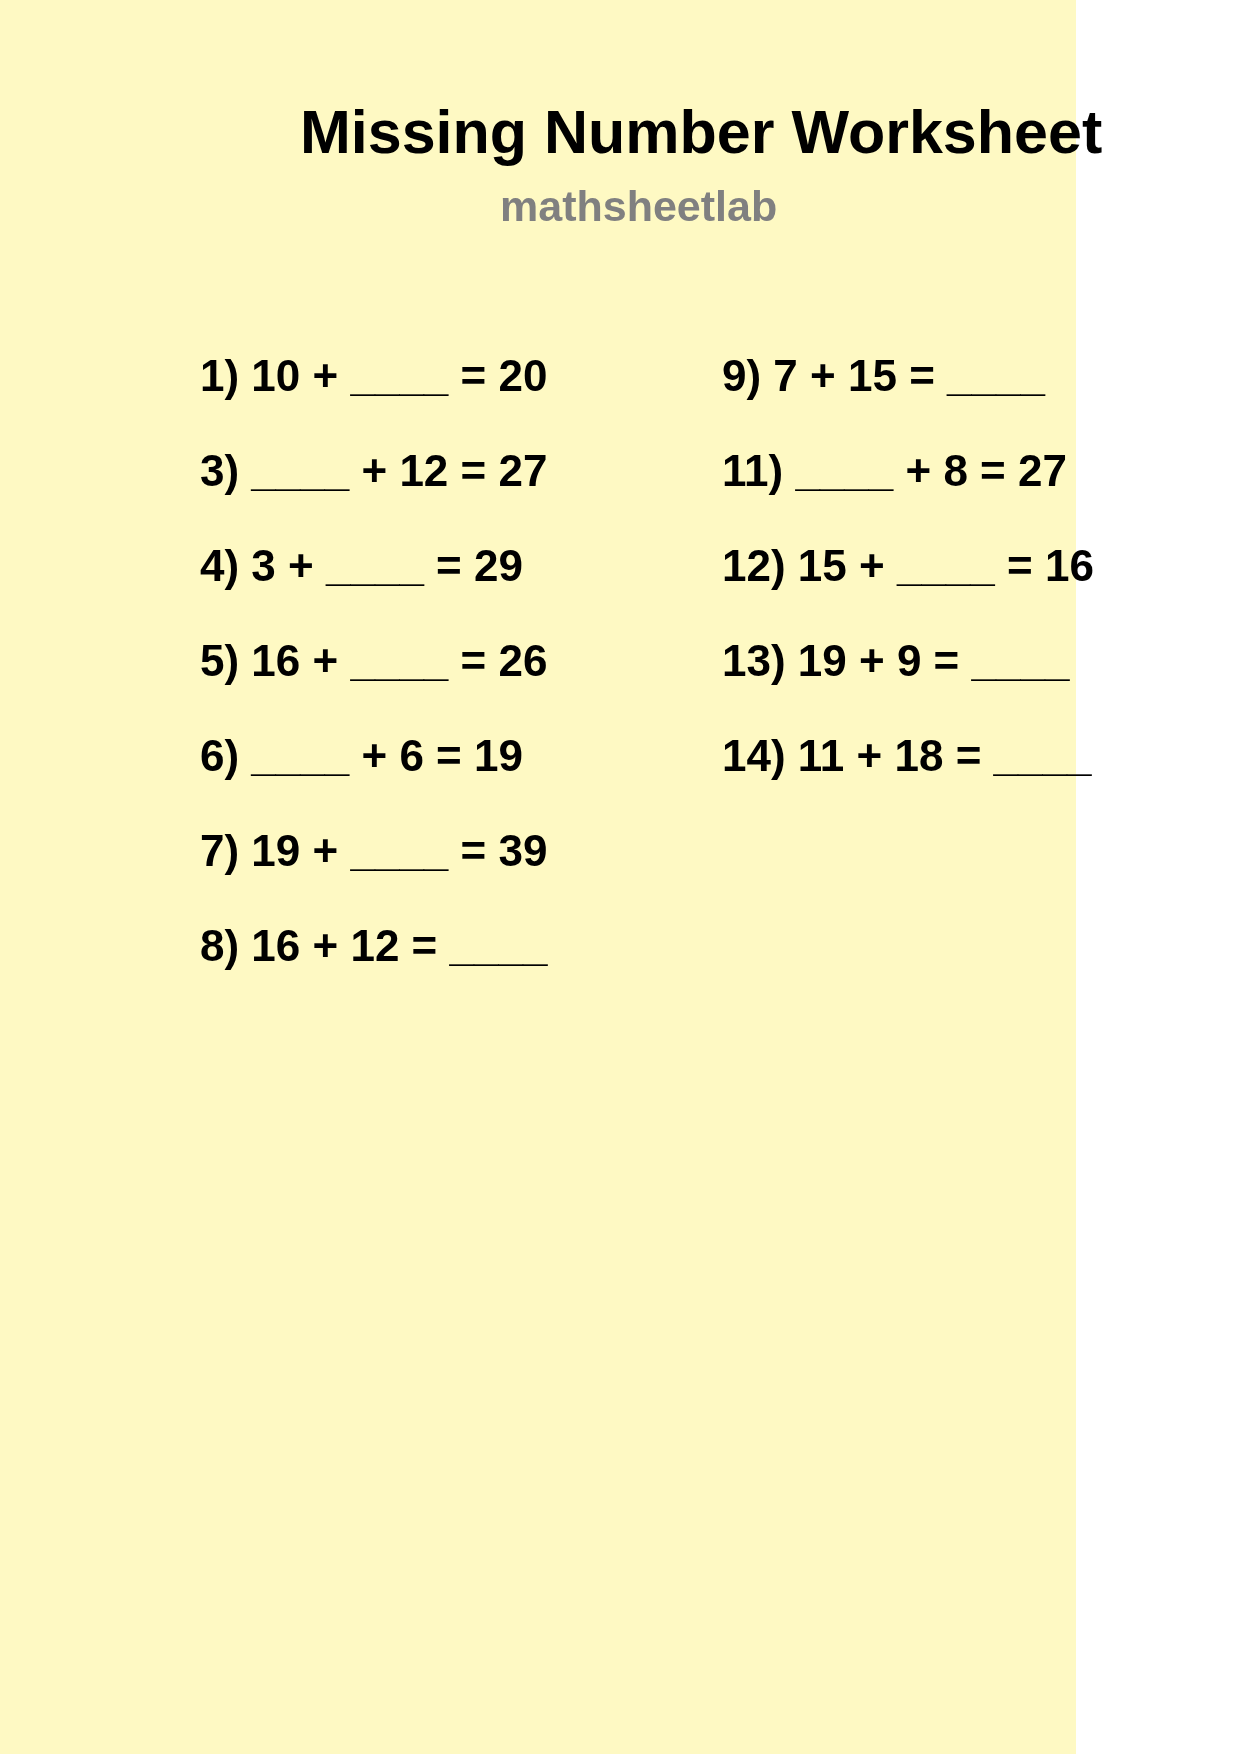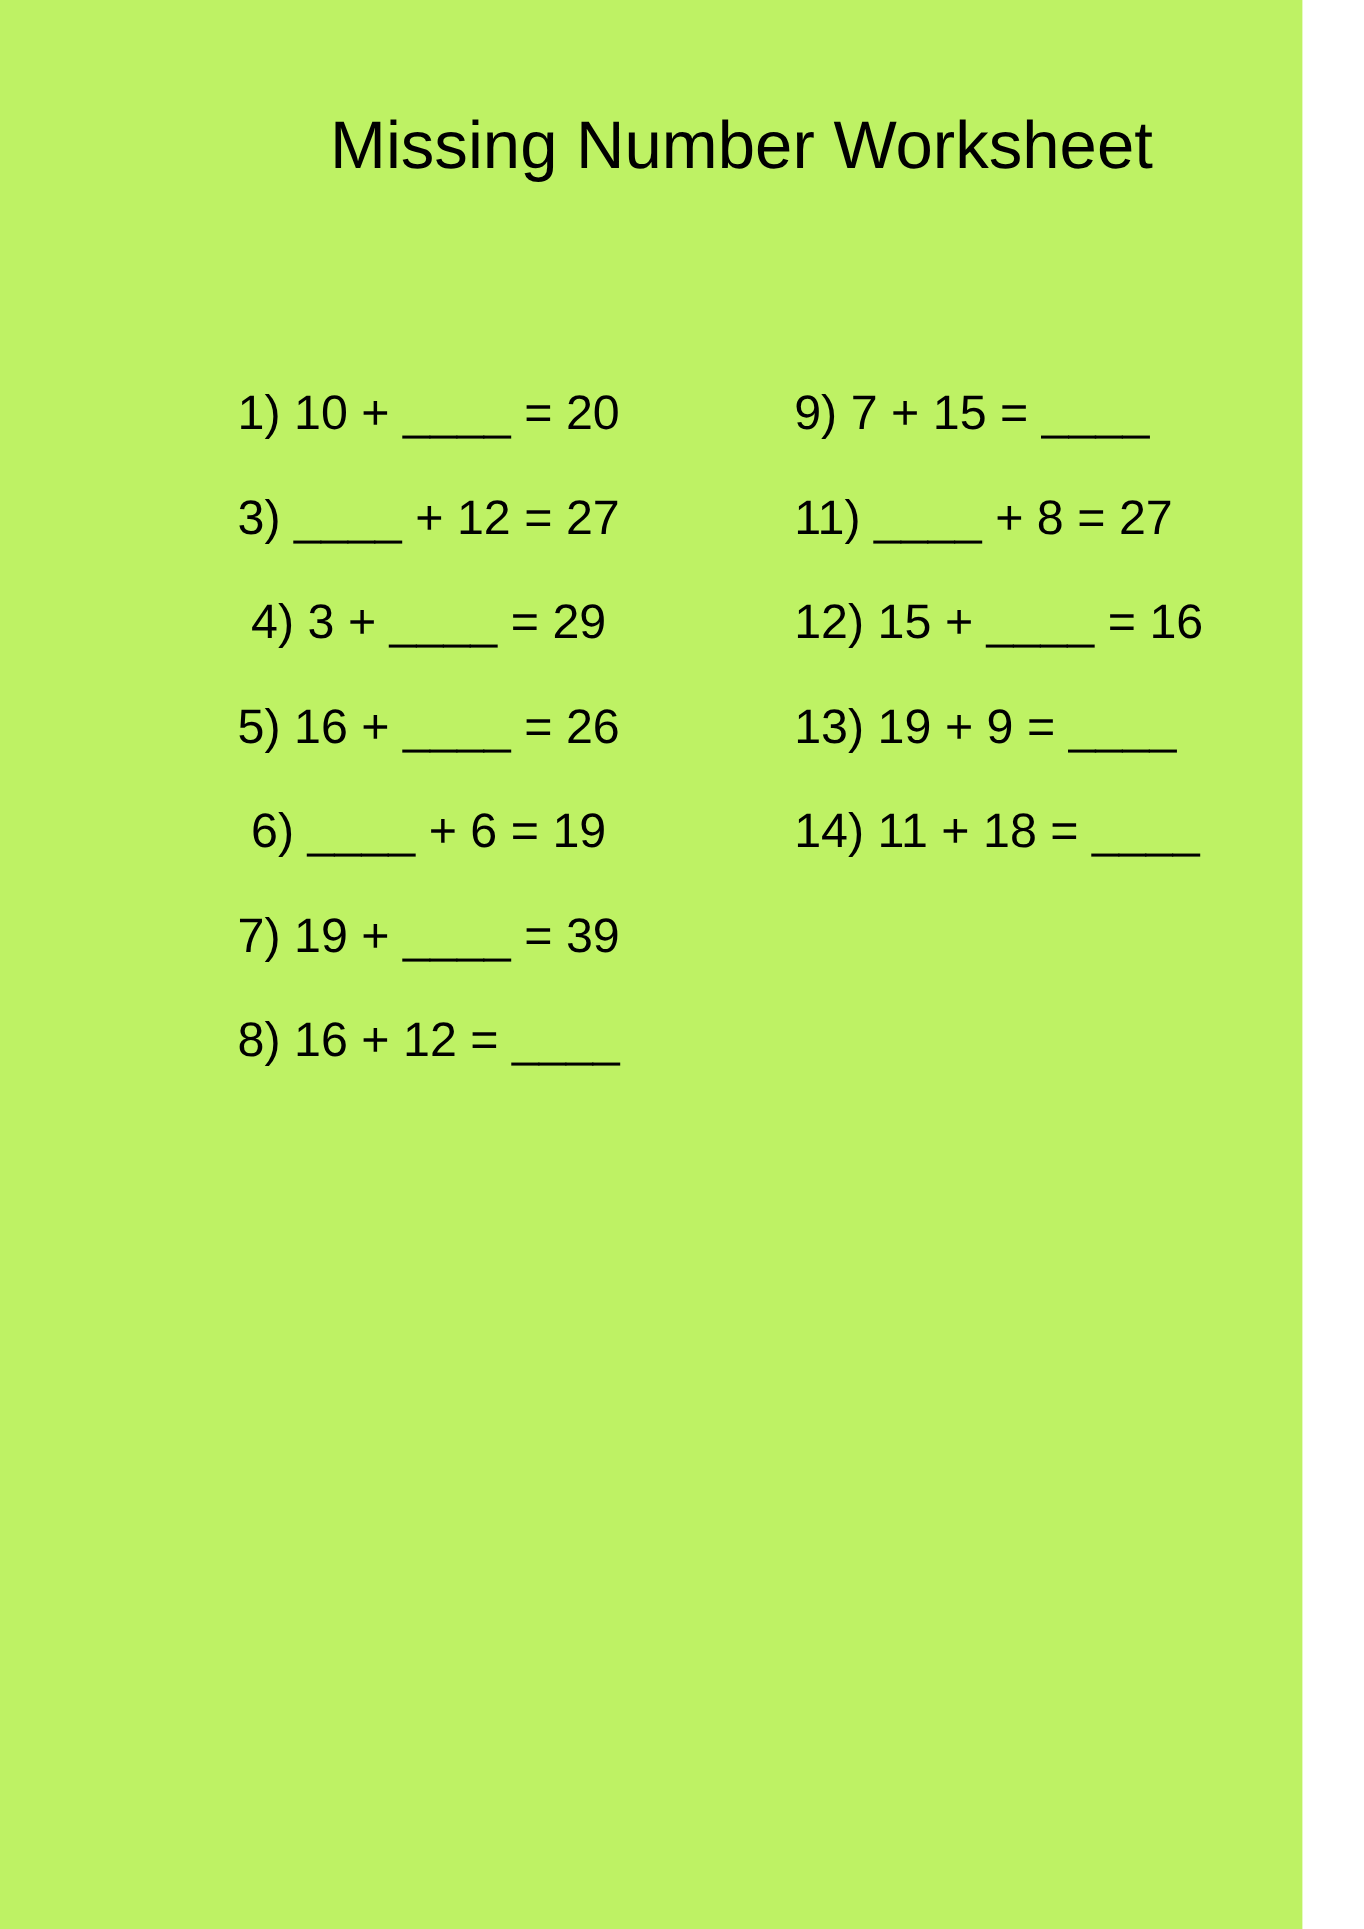--- a/index.html
+++ b/index.html
@@ -11,23 +11,24 @@
       width: 1240px;
       height: 1754px;
       position: relative;
       overflow: hidden;
       font-family: "Liberation Sans", sans-serif;
       color: #000000;
     }
     .page {
       position: absolute;
       left: 0; top: 0;
-      width: 1184px;
+      width: 1076px;
       height: 1754px;
-      background: #bef264;
+      background: #fef9c3;
+      font-weight: bold;
     }
     .title {
       position: absolute;
       left: 300px;
       top: 96px;
       font-size: 61px;
       line-height: 72px;
       white-space: nowrap;
       color: #000000;
     }
@@ -37,34 +38,35 @@
       top: 180px;
       font-size: 43px;
       line-height: 52px;
       white-space: nowrap;
       color: #808080;
     }
     .column {
       position: absolute;
       top: 348px;
     }
-    .col-left { left: 216px; text-align: center; }
+    .col-left { left: 200px; }
     .col-right { left: 722px; }
     .problem {
       height: 95px;
       font-size: 44px;
       line-height: 56px;
       white-space: nowrap;
     }
   </style>
 </head>
 <body>
 
 <div class="page">
   <div class="title">Missing Number Worksheet</div>
+  <div class="subtitle">mathsheetlab</div>
 
   <div class="column col-left">
     <div class="problem">1) 10 + ____ = 20</div>
     <div class="problem">3) ____ + 12 = 27</div>
     <div class="problem">4) 3 + ____ = 29</div>
     <div class="problem">5) 16 + ____ = 26</div>
     <div class="problem">6) ____ + 6 = 19</div>
     <div class="problem">7) 19 + ____ = 39</div>
     <div class="problem">8) 16 + 12 = ____</div>
   </div>

